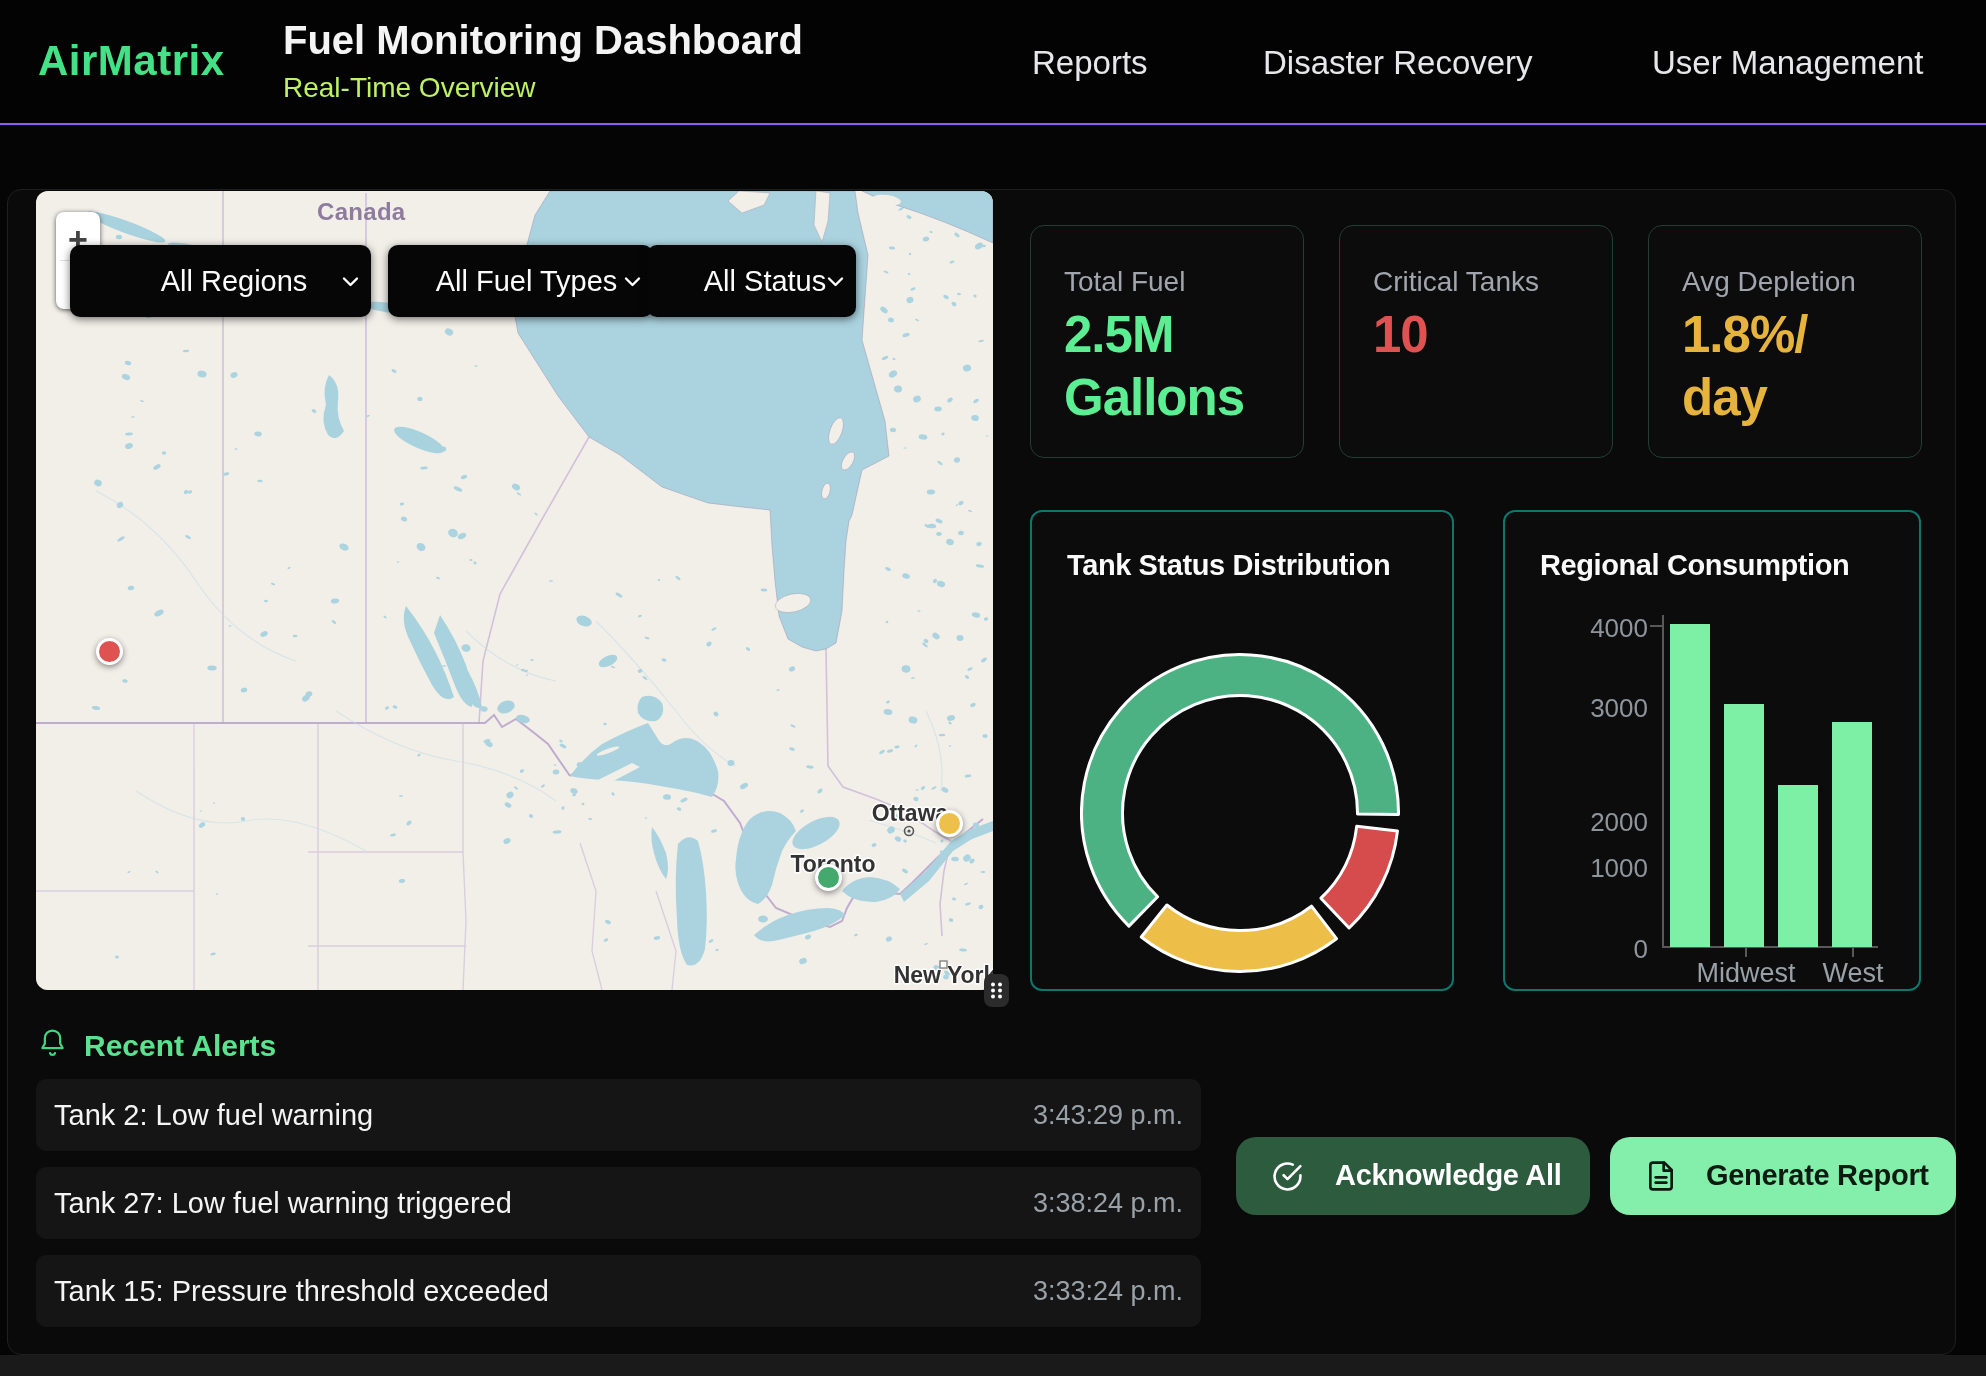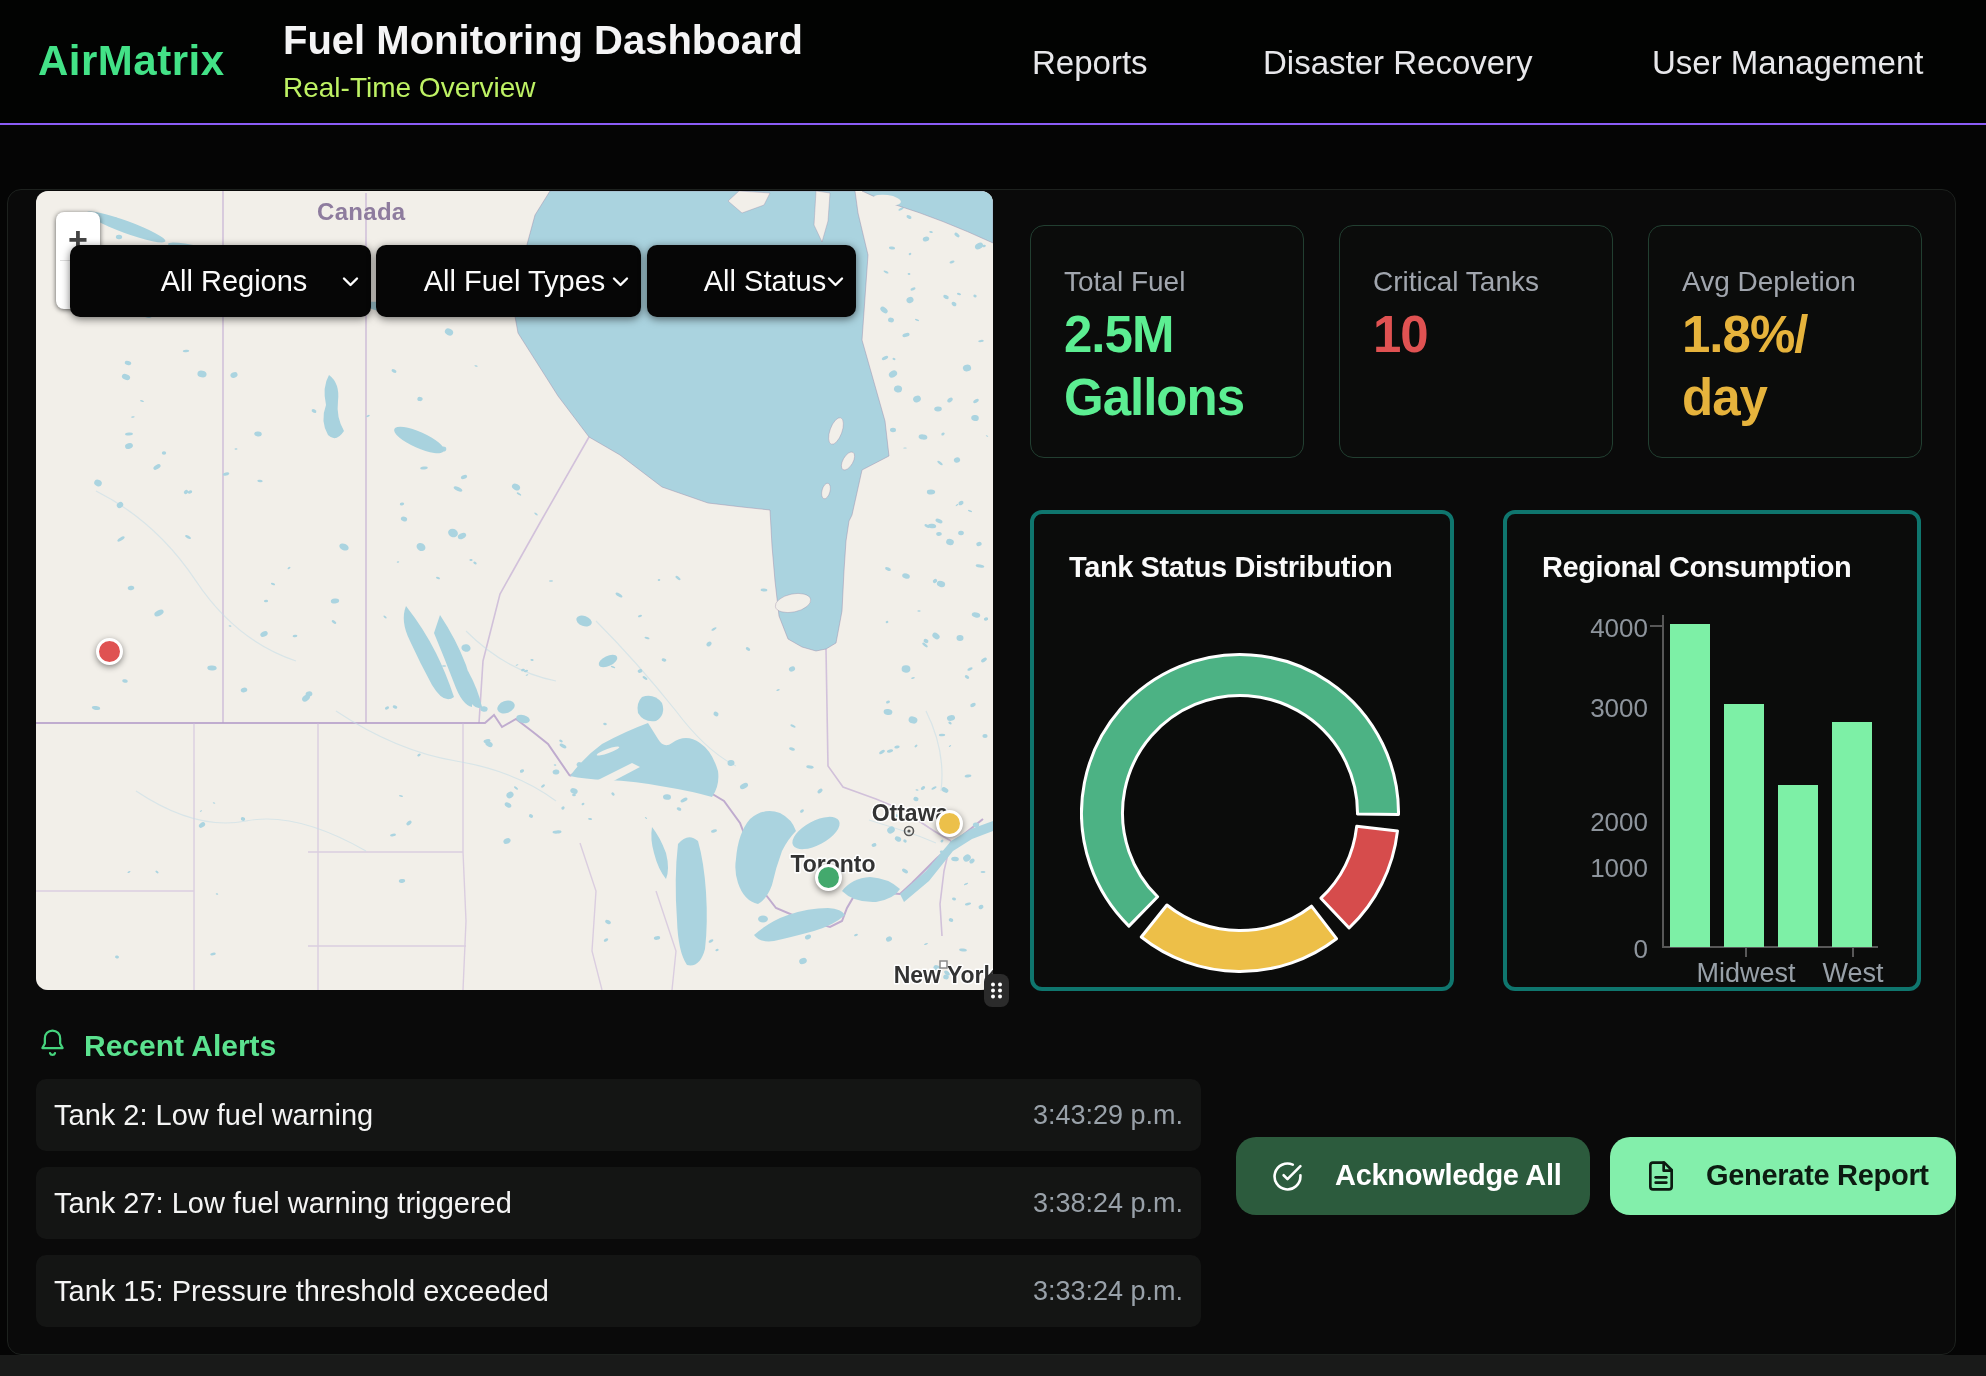--- a/index.html
+++ b/index.html
@@ -29,21 +29,21 @@
 .dd svg { position:absolute; right:12px; top:31px; }
 .marker { position:absolute; width:27px; height:27px; border-radius:50%; border:3.5px solid #fff;
   box-shadow:0 2px 6px rgba(0,0,0,.45); }
 .handle { position:absolute; left:984px; top:974px; width:25px; height:33px; background:#2b2b2b;
   border-radius:8px; }
 .statcard { position:absolute; top:225px; width:274px; height:233px; background:#0b0c0b;
   border:1px solid #223f31; border-radius:14px; }
 .statlabel { position:absolute; left:33px; top:40px; font-size:28px; color:#a1a6ae; }
 .statval { position:absolute; left:33px; top:77px; font-size:51px; font-weight:bold; line-height:63px; letter-spacing:-1px; }
 .chartcard { position:absolute; top:510px; height:481px; background:#0b0c0b;
-  border:4px solid #0f766e; border-radius:12px; }
+  border:2px solid #0f766e; border-radius:12px; }
 .charttitle { position:absolute; left:35px; top:37px; font-size:29px; font-weight:bold; color:#fafafa; letter-spacing:-0.4px; }
 .ylab { position:absolute; font-size:26px; color:#8e959d; width:80px; text-align:right; }
 .xlab { position:absolute; font-size:27px; color:#98a0a8; text-align:center; width:140px; }
 .bar { position:absolute; background:#7df0a6; }
 .alerthead { position:absolute; left:84px; top:1029px; font-size:30px; font-weight:bold; color:#5be28f; }
 .arow { position:absolute; left:36px; width:1165px; height:72px; background:#141514; border-radius:10px;
   font-size:29px; color:#f4f4f4; line-height:72px; padding-left:18px; }
 .atime { position:absolute; right:18px; top:0; font-size:27px; color:#99a1a9; }
 .btn { position:absolute; top:1137px; height:78px; border-radius:20px; font-size:29px; font-weight:bold; letter-spacing:-0.3px; }
 </style></head>
@@ -455,21 +455,21 @@
         <div class="plus">+</div>
         <div class="div"></div>
         <div class="minus"></div>
       </div>
 </div>
 
 <div class="dd" style="left:70px; width:301px;">All Regions
   <svg width="17" height="11" viewBox="0 0 17 11" fill="none">
         <path d="M2 2.5 L8.5 9 L15 2.5" stroke="#fff" stroke-width="2.4" stroke-linecap="round" stroke-linejoin="round"></path>
       </svg></div>
-<div class="dd" style="left:376px; width:265px;padding-left:12px;">All Fuel Types
+<div class="dd" style="left:388px; width:265px;padding-left:12px;">All Fuel Types
   <svg width="17" height="11" viewBox="0 0 17 11" fill="none">
         <path d="M2 2.5 L8.5 9 L15 2.5" stroke="#fff" stroke-width="2.4" stroke-linecap="round" stroke-linejoin="round"></path>
       </svg></div>
 <div class="dd" style="left:647px; width:209px;">All Status
   <svg width="17" height="11" viewBox="0 0 17 11" fill="none">
         <path d="M2 2.5 L8.5 9 L15 2.5" stroke="#fff" stroke-width="2.4" stroke-linecap="round" stroke-linejoin="round"></path>
       </svg></div>
 
 <div class="marker" style="left:96px; top:638px; background:#df5252;"></div>
 <div class="marker" style="left:936px; top:810px; background:#ecc04a;"></div>

